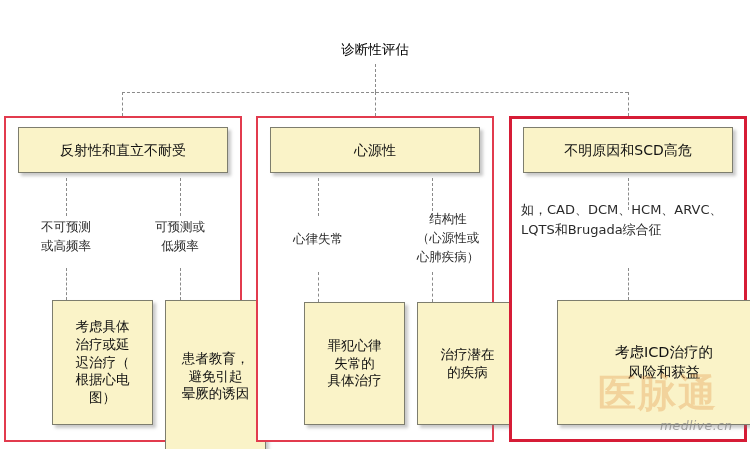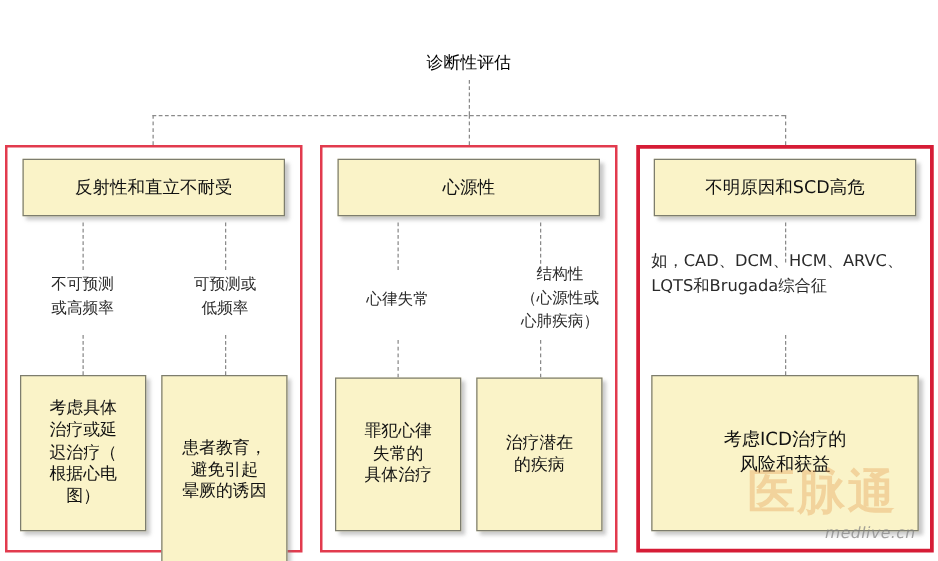--- a/index.html
+++ b/index.html
@@ -33,21 +33,21 @@
   
   .cbox{
     position:absolute;box-sizing:border-box;
     background:#faf3c8;
     border:1.5px solid #7d7d6e;
     box-shadow:3px 3px 3px rgba(120,120,120,0.40);
     display:flex;align-items:center;justify-content:center;
     text-align:center;color:#111;line-height:1.32;
   }
   .head-box{font-size:14px;}
-  .leaf-box{font-size:13.5px;}
+  .leaf-box{font-size:13.5px;margin-left:36px;}
   .leaf-box.big{font-size:14.5px;}
 
   
   .mlabel{
     position:absolute;text-align:center;font-size:12.5px;
     color:#2a2a2a;line-height:1.5;
   }
   .mlabel.left-al{text-align:left;line-height:1.55;font-size:13px;}
 
   

